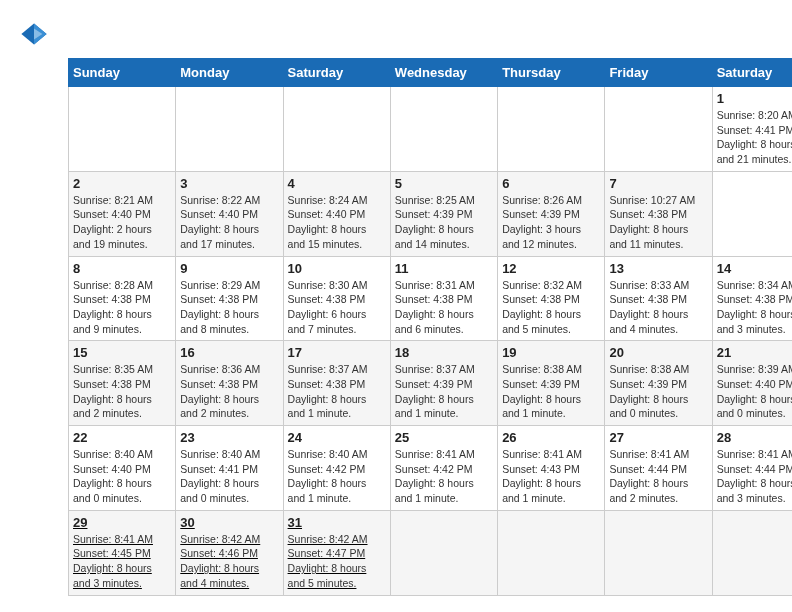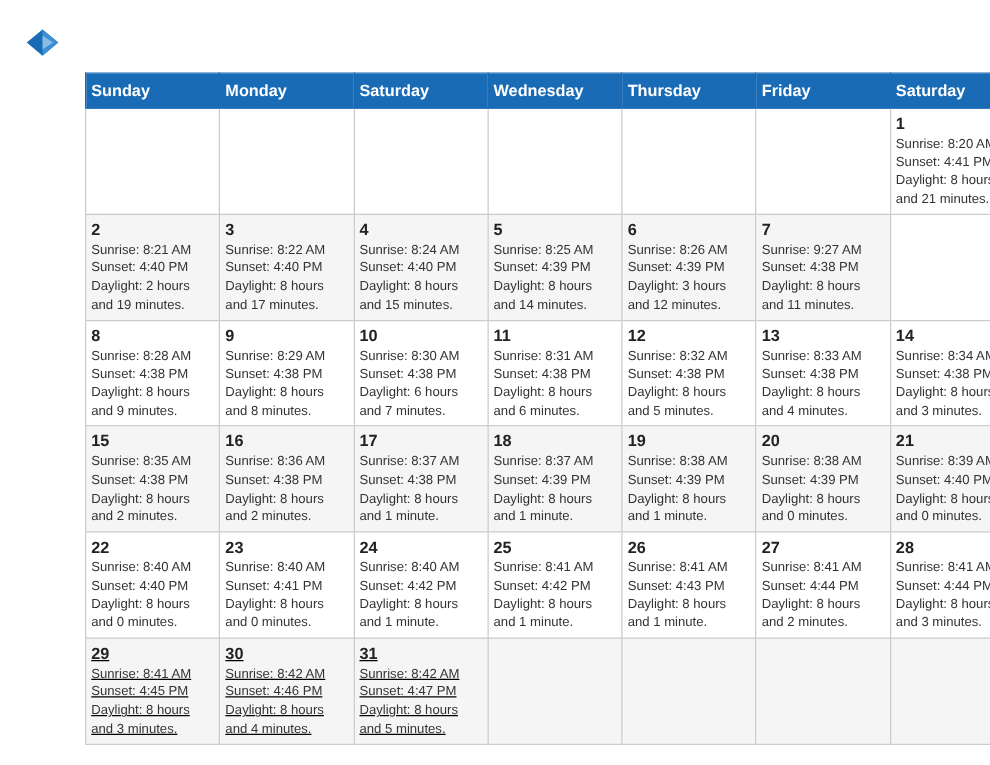--- a/index.html
+++ b/index.html
@@ -179,21 +179,21 @@
         <span class="day-num">6</span>
         <div class="day-info">
           <span>Sunrise: 8:26 AM</span><br>
           <span>Sunset: 4:39 PM</span><br>
           <span>Daylight: 3 hours and 12 minutes.</span>
         </div>
       </td>
         <td>
         <span class="day-num">7</span>
         <div class="day-info">
-          <span>Sunrise: 9:27 AM</span><br>
+          <span>Sunrise: 10:27 AM</span><br>
           <span>Sunset: 4:38 PM</span><br>
           <span>Daylight: 8 hours and 11 minutes.</span>
         </div>
       </td>
       </tr>
       <tr>
         <td>
         <span class="day-num">8</span>
         <div class="day-info">
           <span>Sunrise: 8:28 AM</span><br>

